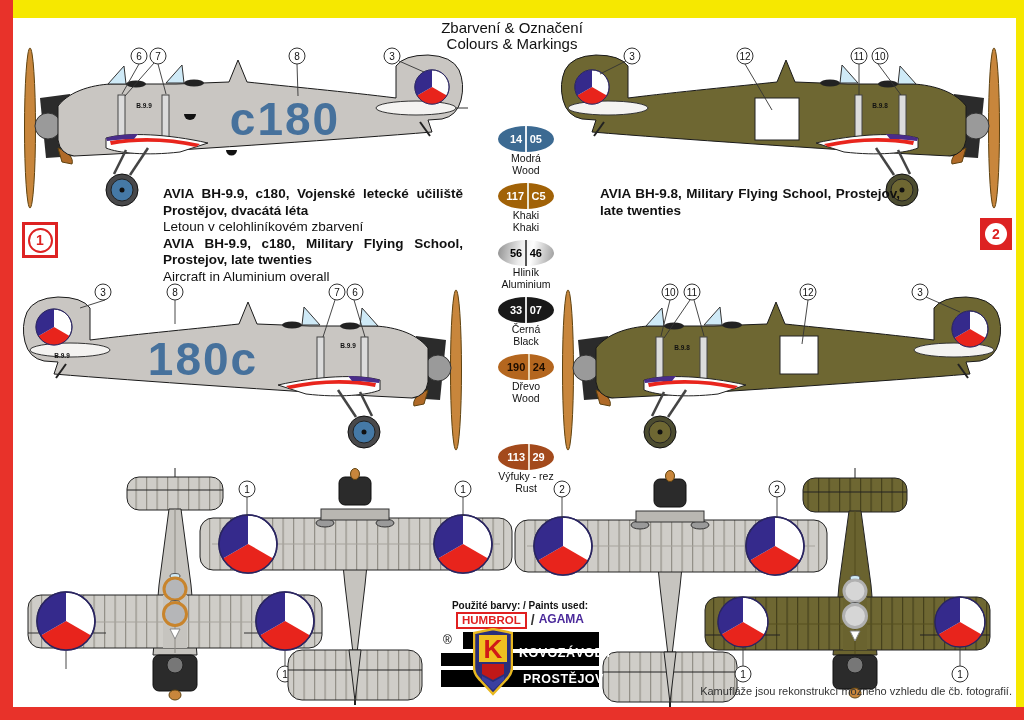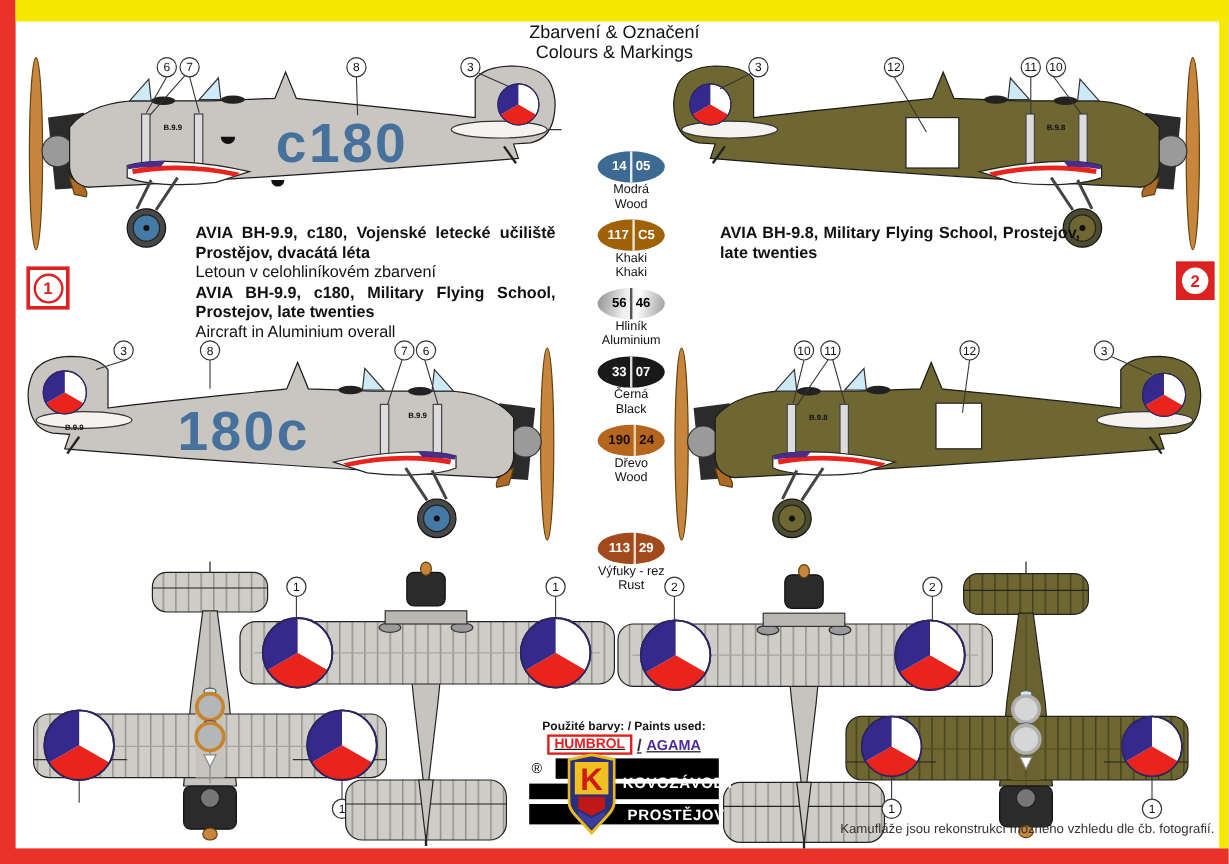--- a/index.html
+++ b/index.html
@@ -38,21 +38,21 @@
   .c1{background:#3c6a92;color:#fff;}.c1 .dv{background:#e8eef4;}
   .c2{background:#a16207;color:#fff;}.c2 .dv{background:#e8e4d0;}
   .c3{background:linear-gradient(100deg,#8e8e8e,#ececec 40%,#fdfdfd 60%,#9a9a9a);color:#000;}
   .c3 .dv{background:#555;}
   .c4{background:#191919;color:#fff;}.c4 .dv{background:#ddd;}
   .c5{background:#b4661e;color:#1c0d00;}.c5 .dv{background:#e9cfa8;}
   .c6{background:#a34a1c;color:#fff;margin-top:33px;}.c6 .dv{background:#eed8c4;}
   
   #logoblock{left:441px;top:600px;width:158px;text-align:center;}
   #paints-used{font-size:10px;font-weight:bold;}
-  #brands{display:flex;align-items:center;justify-content:center;gap:4px;margin-top:1px;text-decoration:underline;}
+  #brands{display:flex;justify-content:center;gap:4px;margin-top:1px;}
   #humbrol{border:2px solid #e02020;color:#e02020;font-weight:bold;font-size:11.5px;
            padding:0 4px;line-height:13px;}
   #brandsep{font-size:14px;font-weight:bold;color:#333;}
   #agama{color:#4b2a9b;font-weight:bold;font-size:12px;}
   #kplogo{position:relative;width:158px;height:62px;margin-top:3px;text-align:left;}
   .bar{position:absolute;background:#000;}
   #bar1{left:22px;top:0;width:136px;height:17px;}
   #bar2{left:0;top:21px;width:158px;height:13px;}
   #bar3{left:0;top:38px;width:158px;height:17px;}
   .bartext{position:absolute;color:#fff;font-weight:bold;font-size:12.5px;letter-spacing:.5px;}

